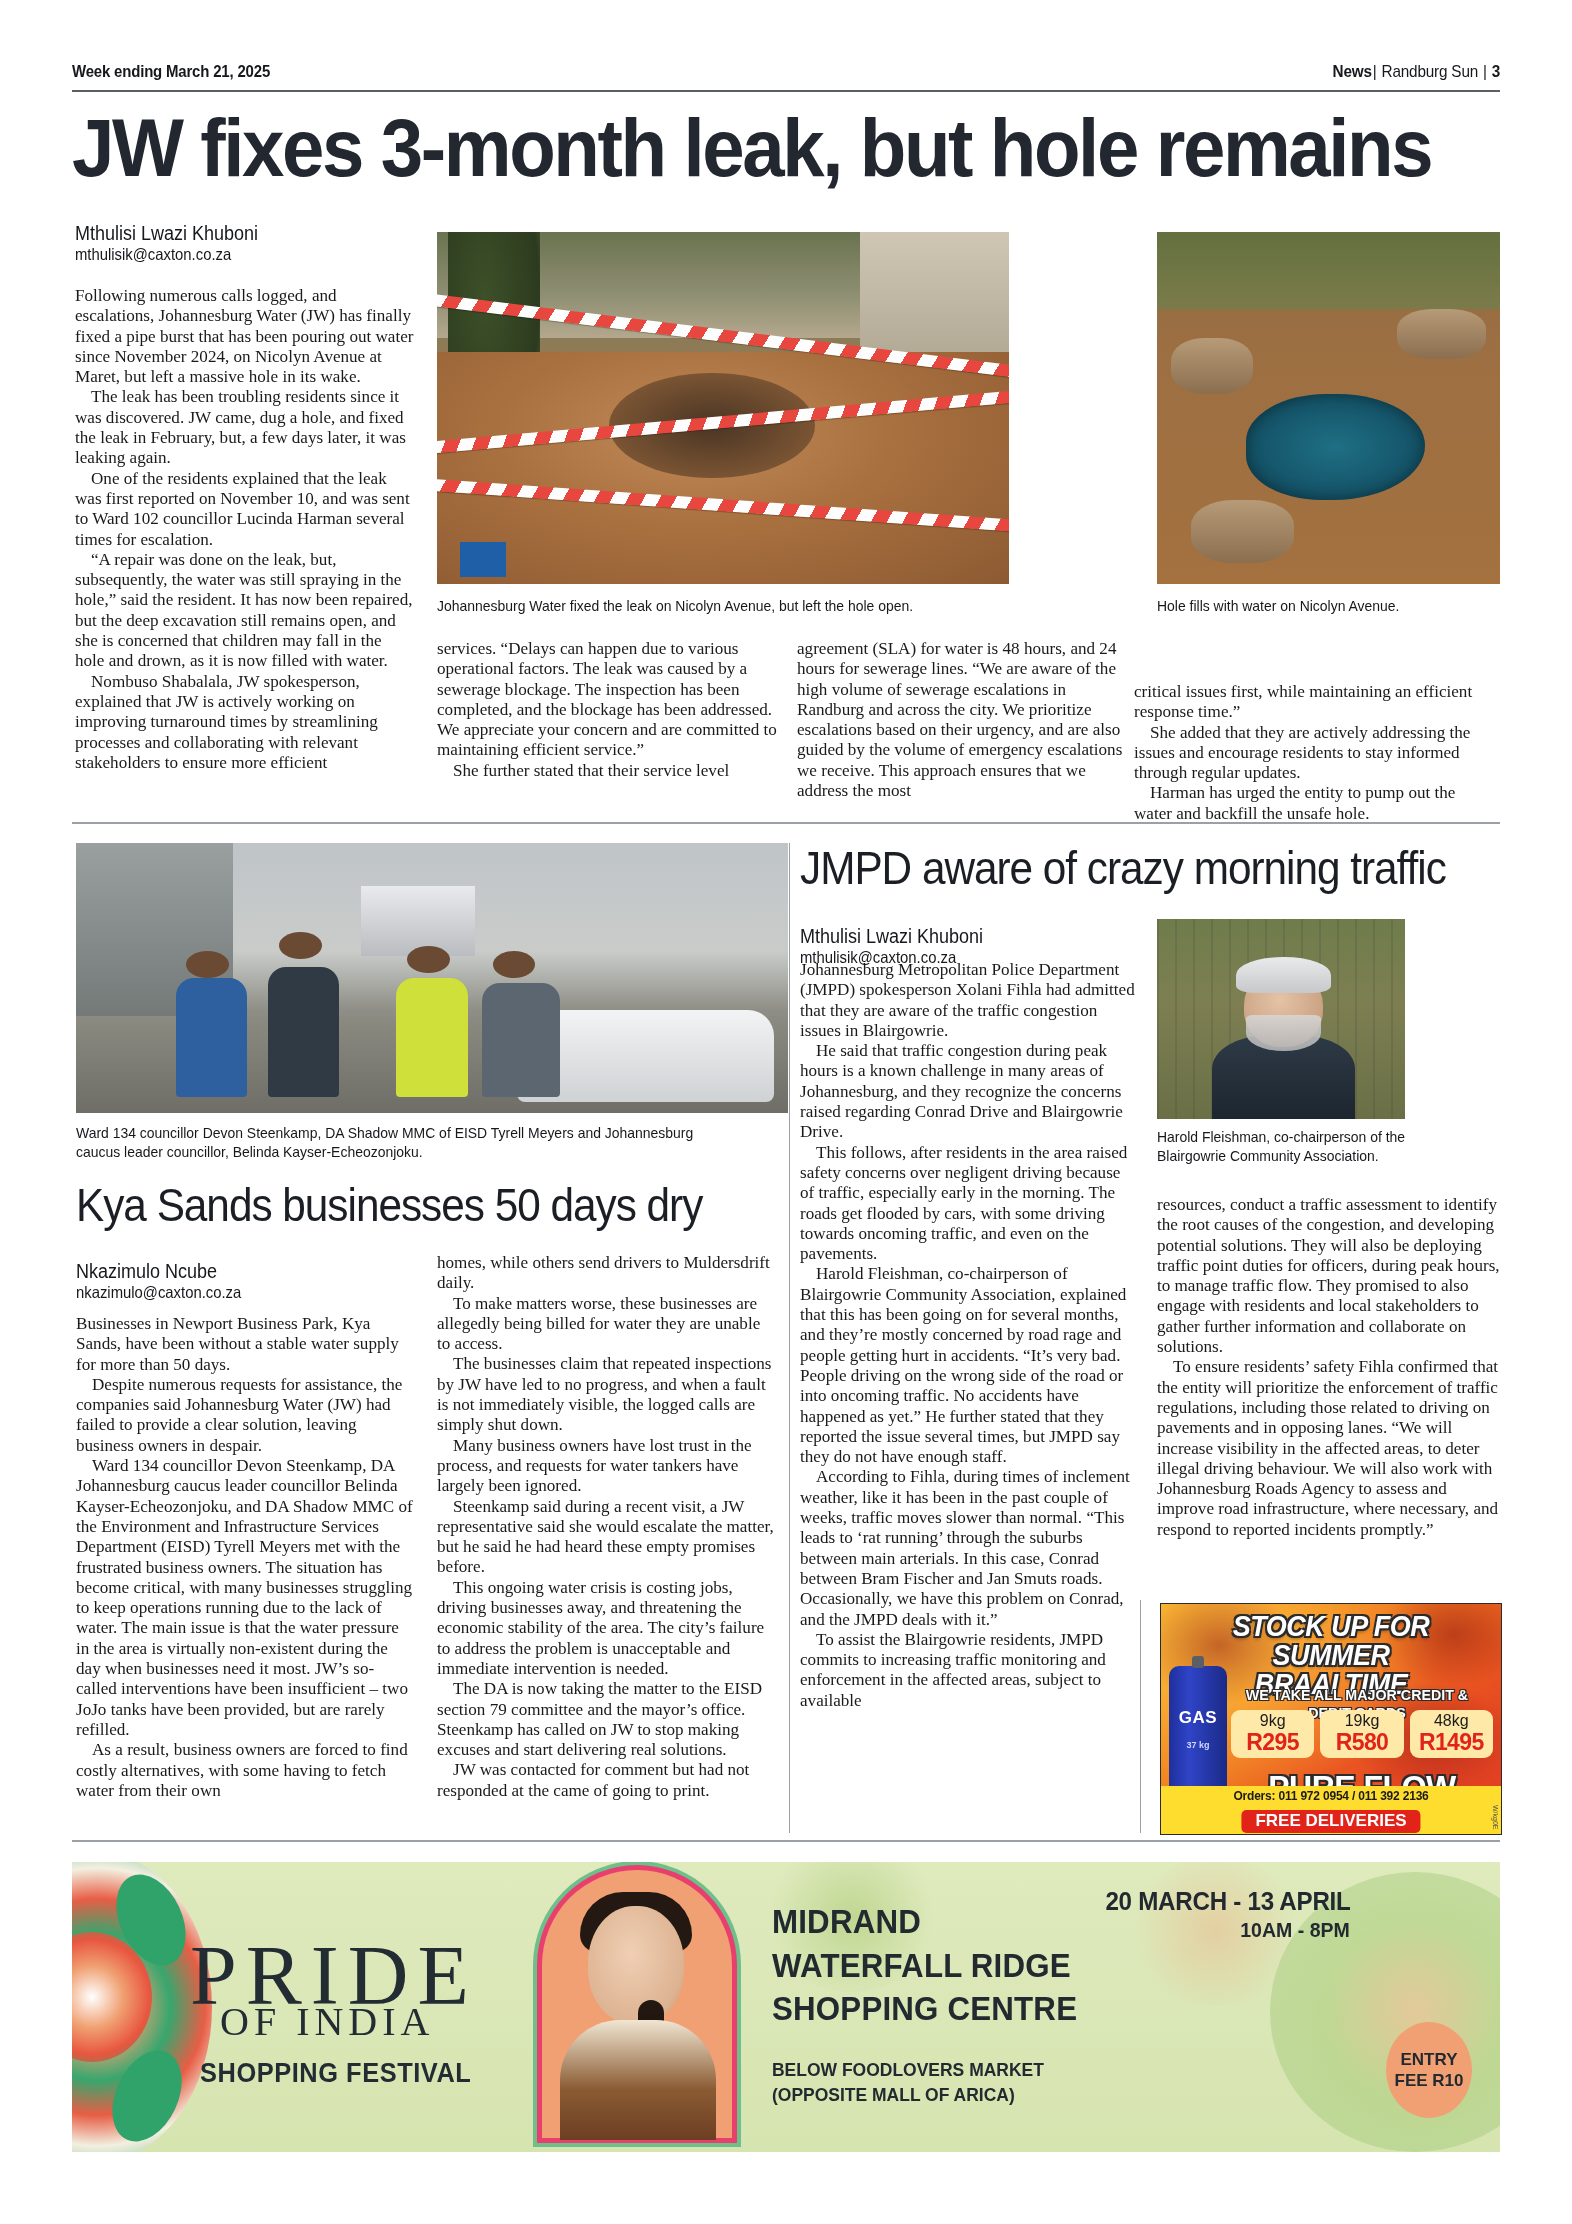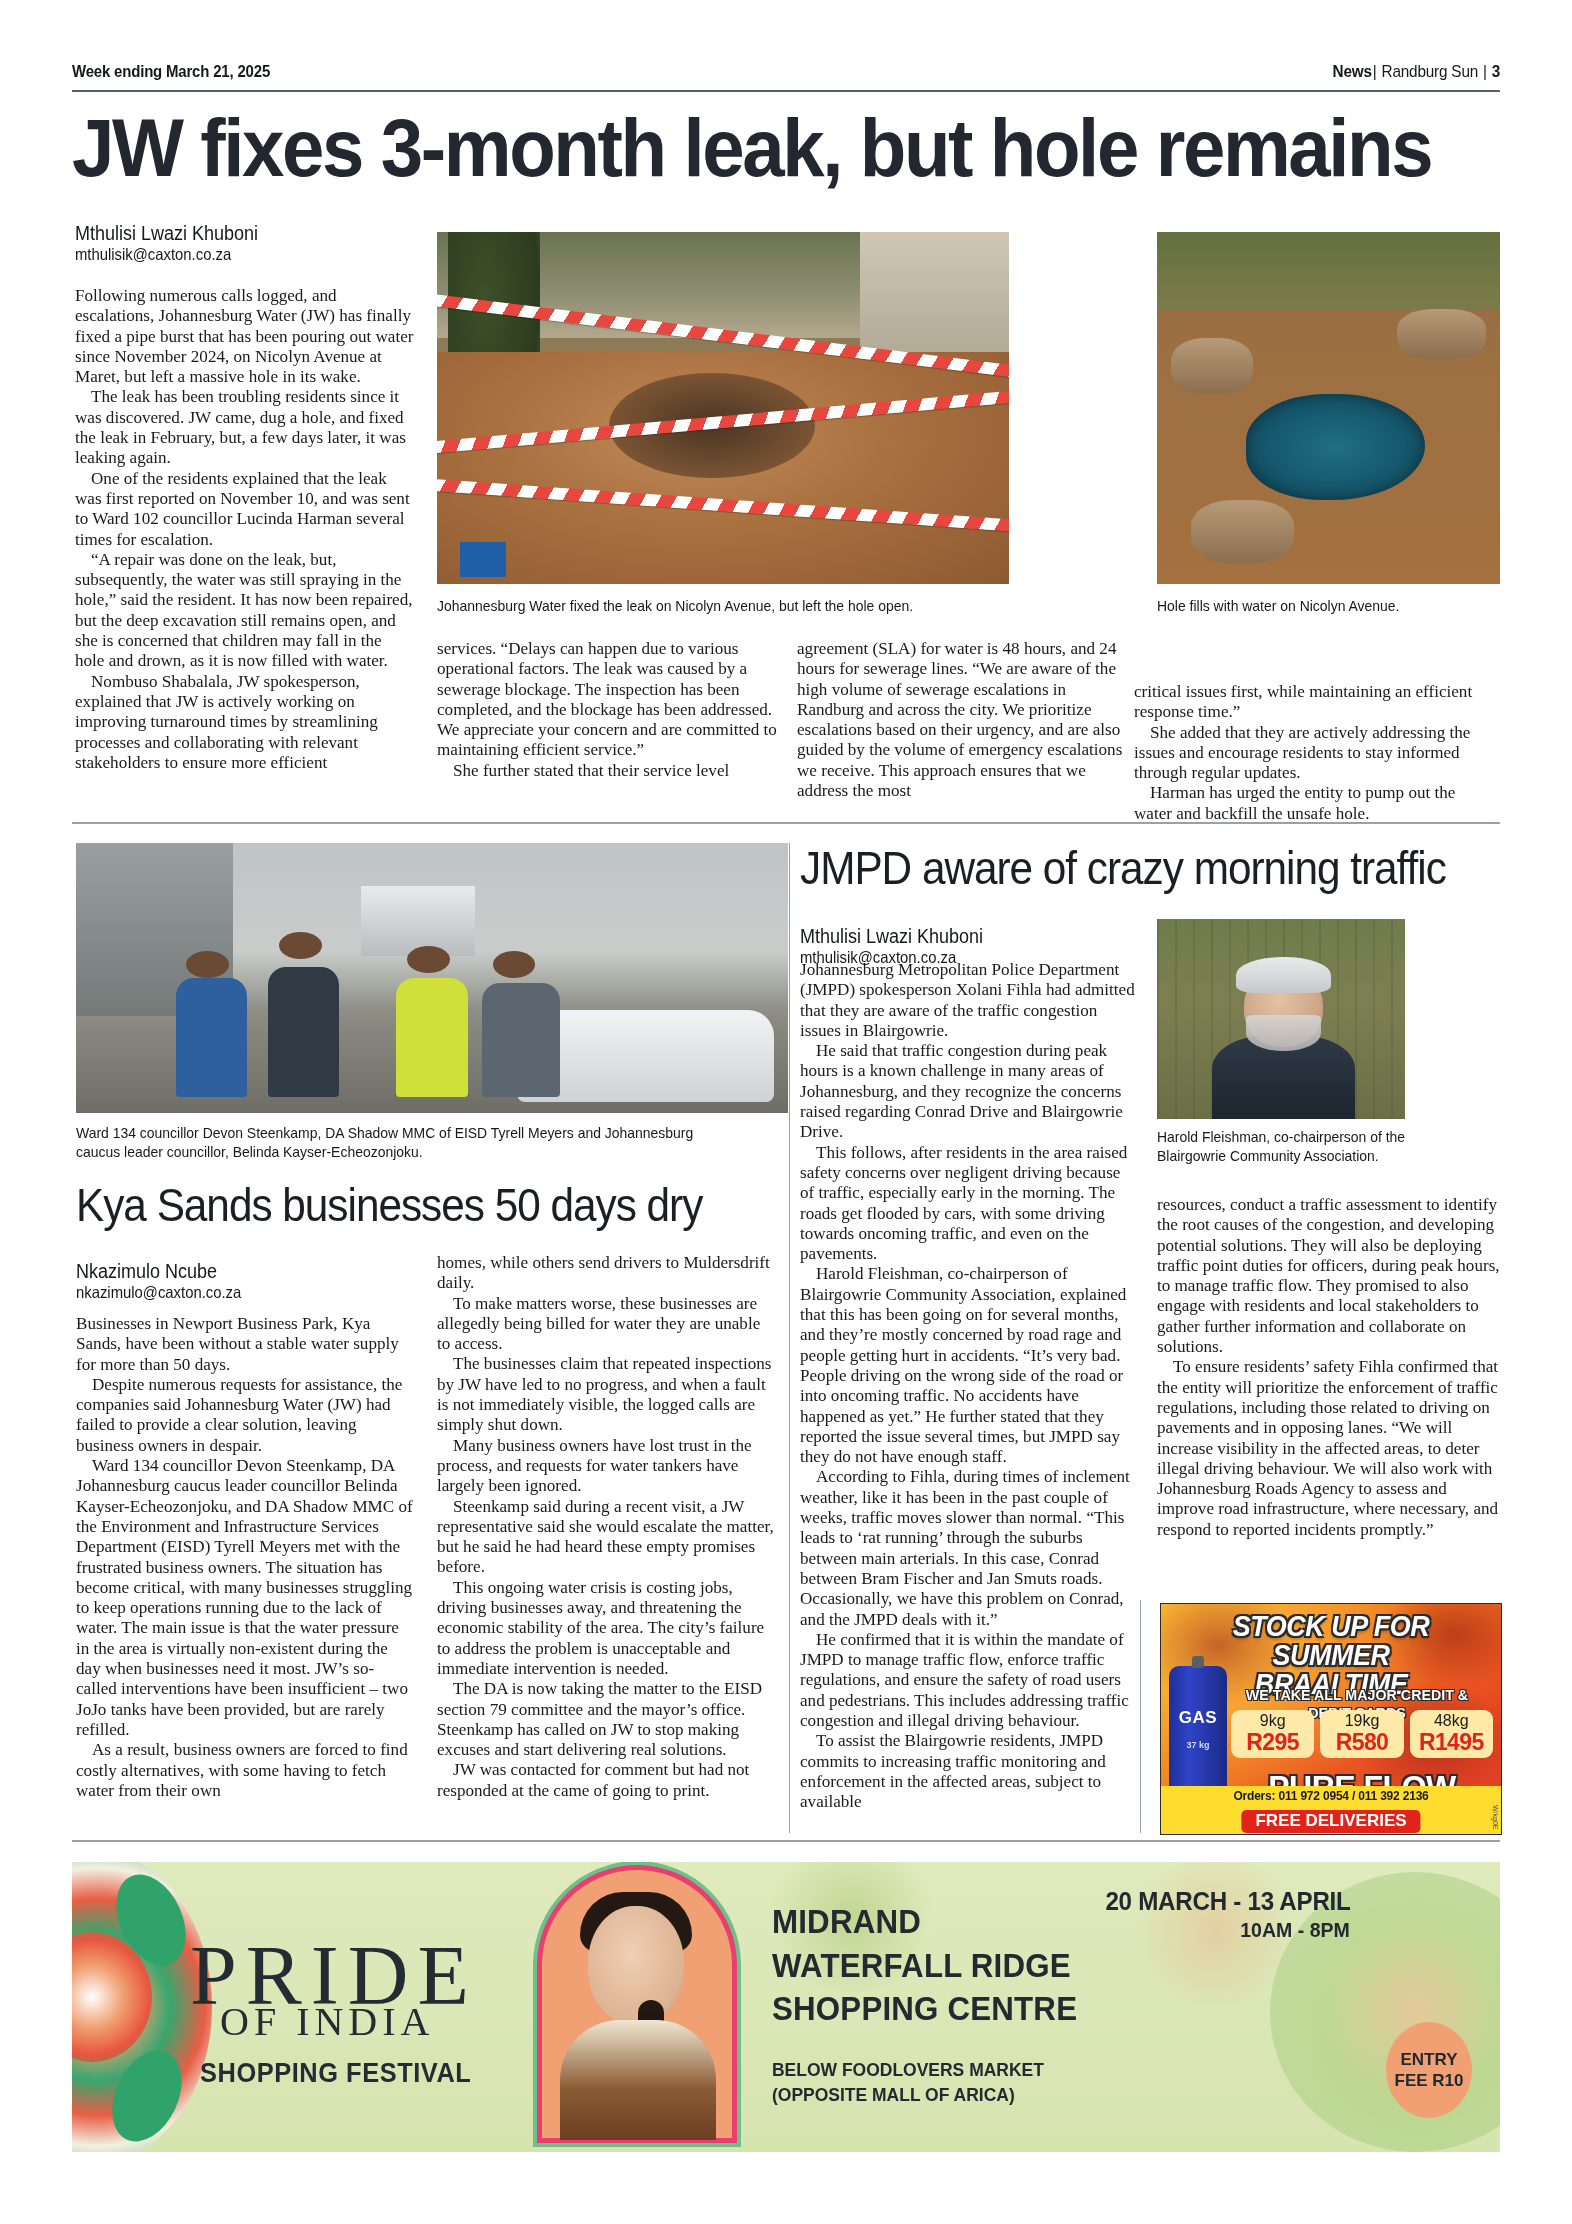--- a/index.html
+++ b/index.html
@@ -505,21 +505,20 @@
     <div class="p4-beard"></div>
   </div>
   <div class="caption" style="left:1157px;top:1128px;width:340px;">Harold Fleishman, co-chairperson of the Blairgowrie Community Association.</div>
 
   <div class="body-col" style="left:800px;top:960px;width:338px;">
     <p>Johannesburg Metropolitan Police Department (JMPD) spokesperson Xolani Fihla had admitted that they are aware of the traffic congestion issues in Blairgowrie.</p>
     <p class="indent">He said that traffic congestion during peak hours is a known challenge in many areas of Johannesburg, and they recognize the concerns raised regarding Conrad Drive and Blairgowrie Drive.</p>
     <p class="indent">This follows, after residents in the area raised safety concerns over negligent driving because of traffic, especially early in the morning. The roads get flooded by cars, with some driving towards oncoming traffic, and even on the pavements.</p>
     <p class="indent">Harold Fleishman, co-chairperson of Blairgowrie Community Association, explained that this has been going on for several months, and they’re mostly concerned by road rage and people getting hurt in accidents. “It’s very bad. People driving on the wrong side of the road or into oncoming traffic. No accidents have happened as yet.” He further stated that they reported the issue several times, but JMPD say they do not have enough staff.</p>
     <p class="indent">According to Fihla, during times of inclement weather, like it has been in the past couple of weeks, traffic moves slower than normal. “This leads to ‘rat running’ through the suburbs between main arterials. In this case, Conrad between Bram Fischer and Jan Smuts roads. Occasionally, we have this problem on Conrad, and the JMPD deals with it.”</p>
-    <p class="indent">He confirmed that it is within the mandate of JMPD to manage traffic flow, enforce traffic regulations, and ensure the safety of road users and pedestrians. This includes addressing traffic congestion and illegal driving behaviour.</p>
     <p class="indent">To assist the Blairgowrie residents, JMPD commits to increasing traffic monitoring and enforcement in the affected areas, subject to available</p>
   </div>
 
   <div class="body-col" style="left:1157px;top:1195px;width:343px;">
     <p>resources, conduct a traffic assessment to identify the root causes of the congestion, and developing potential solutions. They will also be deploying traffic point duties for officers, during peak hours, to manage traffic flow. They promised to also engage with residents and local stakeholders to gather further information and collaborate on solutions.</p>
     <p class="indent">To ensure residents’ safety Fihla confirmed that the entity will prioritize the enforcement of traffic regulations, including those related to driving on pavements and in opposing lanes. “We will increase visibility in the affected areas, to deter illegal driving behaviour. We will also work with Johannesburg Roads Agency to assess and improve road infrastructure, where necessary, and respond to reported incidents promptly.”</p>
   </div>
 
   <div class="sec-headline" style="left:76px;top:1182px;">Kya Sands businesses 50 days dry</div>
 

